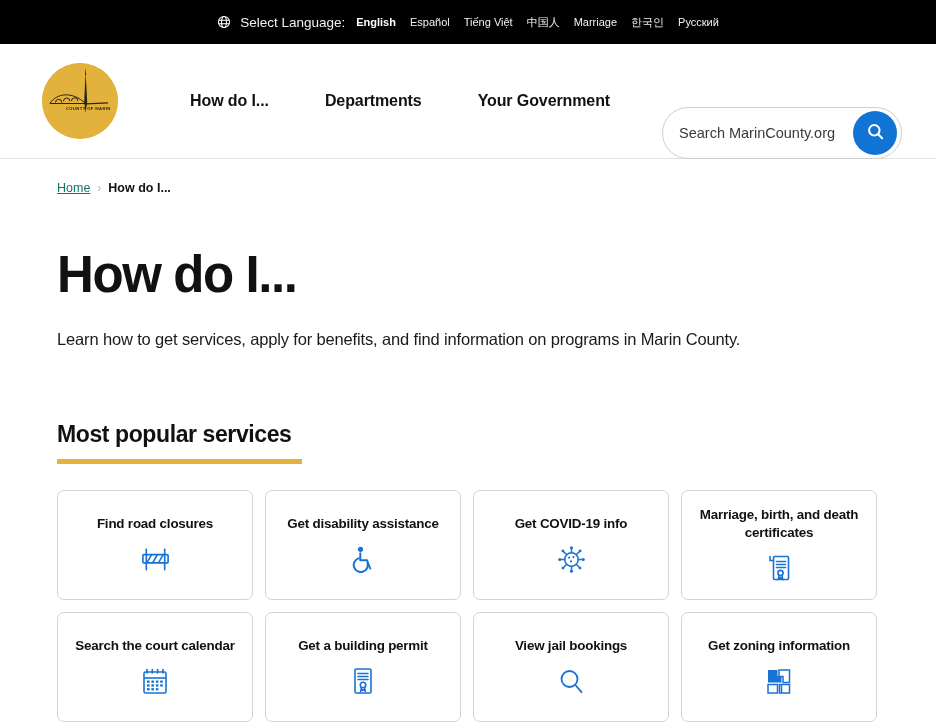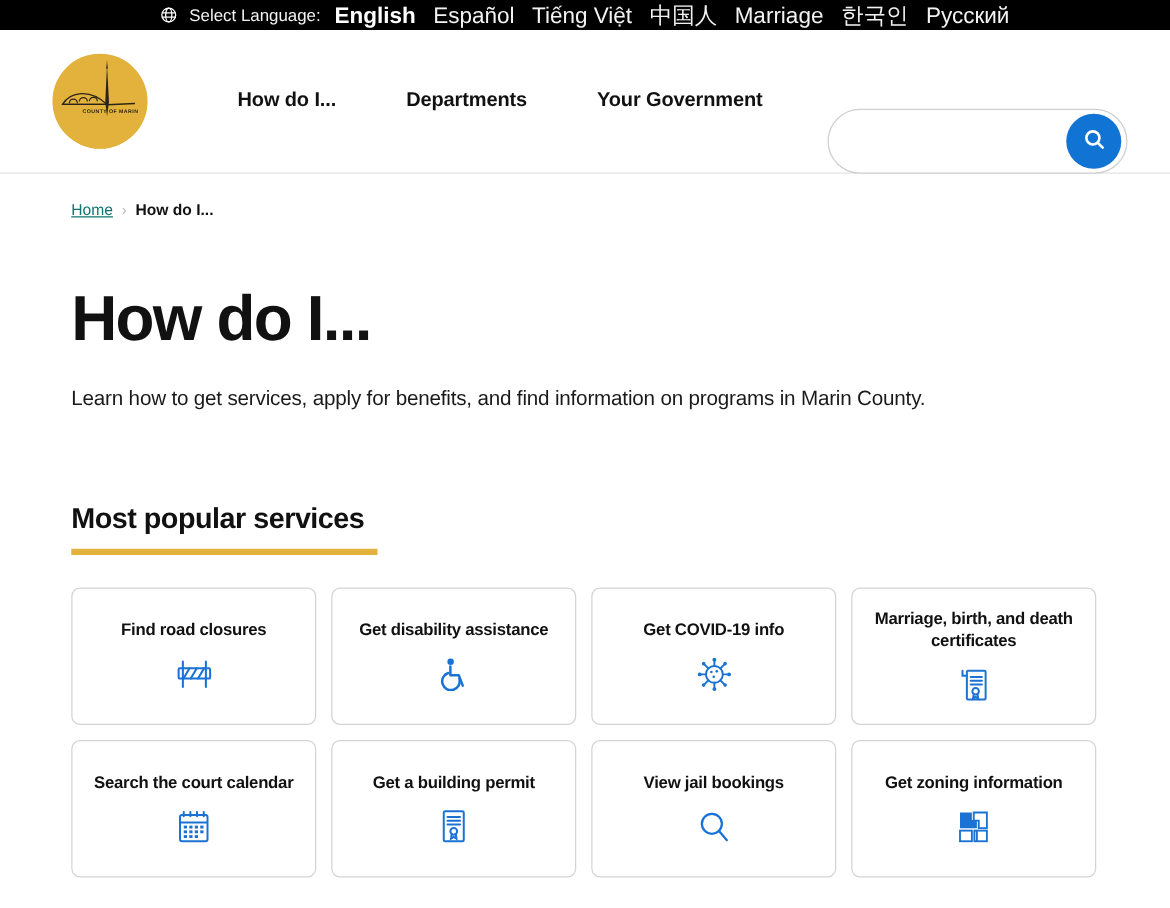--- a/index.html
+++ b/index.html
@@ -7,42 +7,42 @@
     width: 936px;
     height: 726px;
     overflow: hidden;
     background: #ffffff;
     font-family: "Liberation Sans", sans-serif;
     -webkit-font-smoothing: antialiased;
   }
 
   
   .langbar {
-    height: 24px;
+    height: 44px;
     background: #000000;
     color: #ffffff;
     display: flex;
     align-items: center;
     justify-content: center;
     gap: 0;
     font-size: 13.5px;
   }
   .langbar .globe {
     display: inline-flex;
     align-items: center;
     margin-right: 9px;
   }
   .langbar .sel-label {
     margin-right: 11px;
     font-size: 13.5px;
     color: #f2f2f2;
   }
   .langbar .lang {
     margin-right: 14px;
-    font-size: 18px;
+    font-size: 11px;
     color: #f2f2f2;
     text-decoration: none;
     white-space: nowrap;
   }
   .langbar .lang:last-child { margin-right: 0; text-align: right; }
   .langbar .lang.active { font-weight: bold; color: #ffffff; }
 
   
   .header {
     height: 115px;
@@ -249,20 +249,21 @@
     </svg>
   </a>
 
   <nav class="nav">
     <a href="#">How do I...</a>
     <a href="#">Departments</a>
     <a href="#">Your Government</a>
   </nav>
 
   <div class="searchwrap">
+    <input type="text" placeholder="Search MarinCounty.org" style="">
     <button class="searchbtn">
       <span>
         <svg width="19" height="19" viewBox="0 0 24 24" fill="none" stroke="#ffffff" stroke-width="2.6" stroke-linecap="round">
           <circle cx="10.5" cy="10.5" r="6.6"></circle>
           <line x1="15.4" y1="15.4" x2="20.4" y2="20.4"></line>
         </svg>
       </span>
     </button>
   </div>
 </div>

